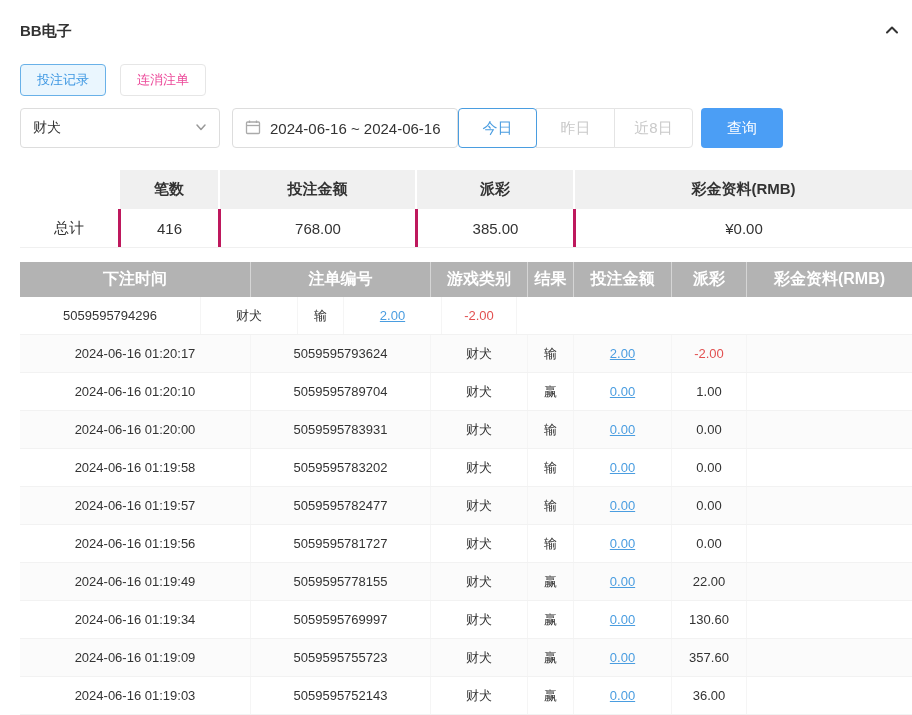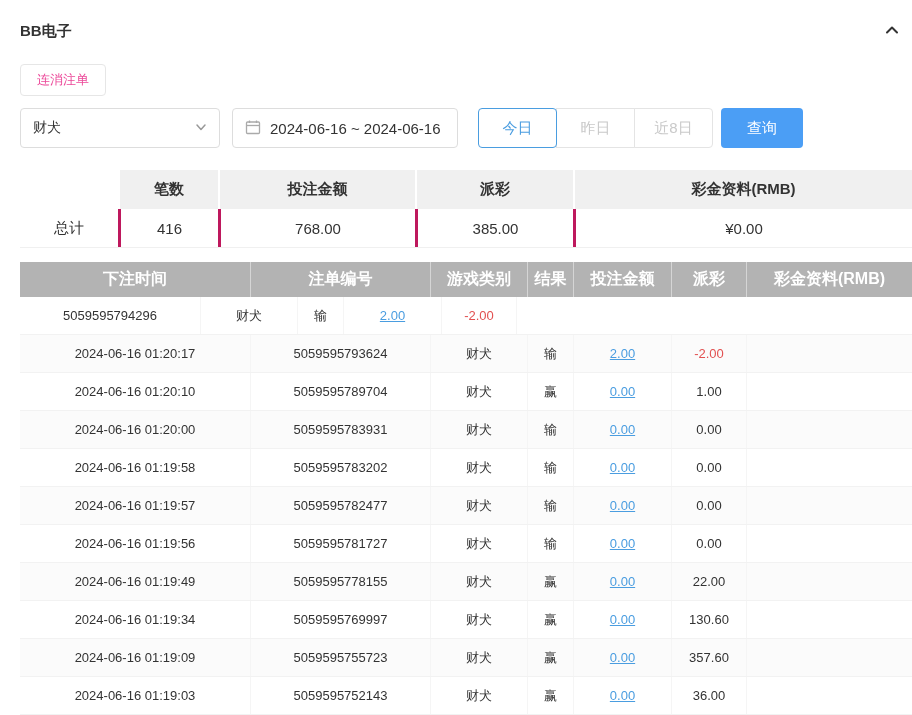--- a/index.html
+++ b/index.html
@@ -30,21 +30,21 @@
   .select {
     width: 200px; height: 40px; border: 1px solid #ddd; border-radius: 4px;
     display: flex; align-items: center; justify-content: space-between;
     padding: 0 12px; font-size: 14px; cursor: pointer; background: #fff;
   }
   .datepicker {
     margin-left: 12px; width: 226px; height: 40px; border: 1px solid #ddd; border-radius: 4px;
     display: flex; align-items: center; gap: 9px; padding: 16px 12px;
     font-size: 15px; cursor: pointer; background: #fff;
   }
-  .quick-group { display: flex; margin-left: 20px; border-radius: 15px; }
+  .quick-group { display: flex; margin-left: 0; border-radius: 15px; }
   .quick {
     width: 79px; height: 40px; background: #fff; border: 1px solid #e4e4e4;
     font-size: 15px; font-family: inherit; color: #c9c9c9; cursor: pointer; margin-left: -1px;
   }
   .quick:first-child { margin-left: 0; border-radius: 4px 0 0 4px; }
   .quick:last-child { border-radius: 0 4px 4px 0; }
   .quick.active { border-color: #4a9de0; color: #4a9de0; position: relative; z-index: 1; border-radius: 4px; }
   .query-btn {
     margin-left: 8px; width: 82px; height: 40px; border: none; border-radius: 4px;
     background: #4b9ef5; color: #fff; font-size: 15px; font-family: inherit; cursor: pointer;
@@ -92,20 +92,21 @@
     <button class="collapse-btn">
       <span>
         <svg width="16" height="16" viewBox="0 0 16 16">
             <polyline points="3,10.5 8,5.5 13,10.5" fill="none" stroke="#333" stroke-width="2" stroke-linecap="round" stroke-linejoin="round"></polyline>
           </svg>
       </span>
     </button>
   </div>
 
   <div class="tabs">
+    <button class="tab active">投注记录</button>
     <button class="tab">连消注单</button>
   </div>
 
   <div class="filters">
     <div class="select">
       <span>财犬</span>
       <span>
         <svg width="12" height="12" viewBox="0 0 12 12">
             <polyline points="2,4 6,8.5 10,4" fill="none" stroke="#999" stroke-width="1.5" stroke-linecap="round" stroke-linejoin="round"></polyline>
           </svg>

